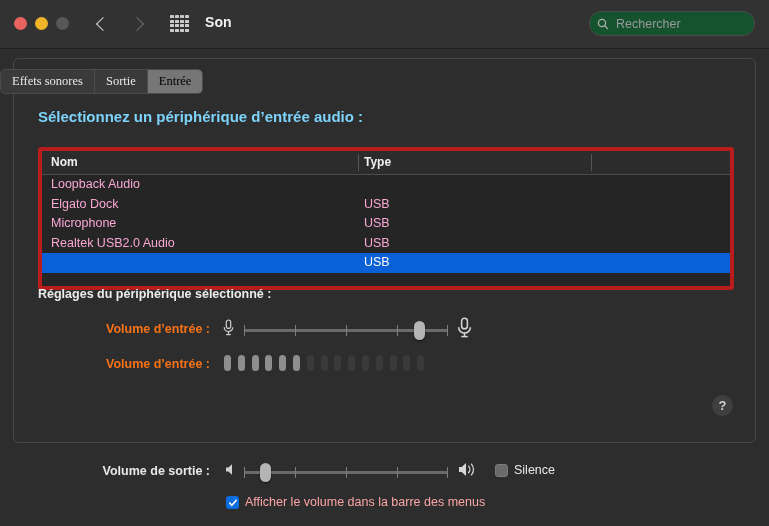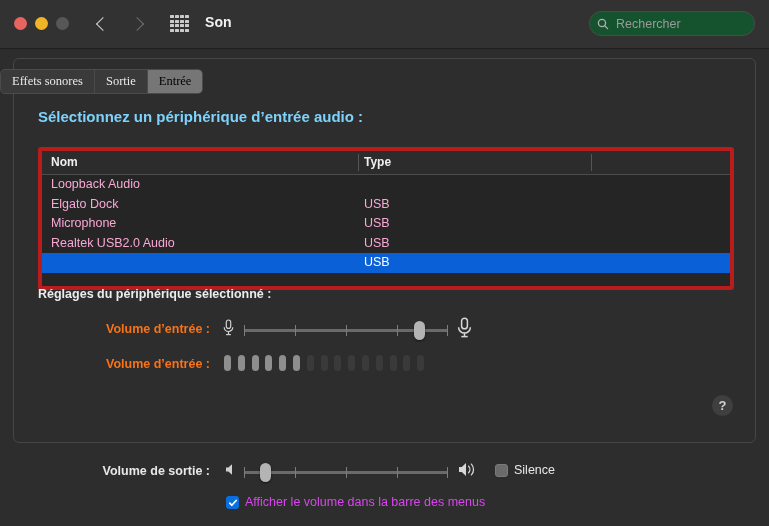--- a/index.html
+++ b/index.html
@@ -308,21 +308,21 @@
     width: 13px; height: 13px;
     background: #0a6ee0;
     border-radius: 3px;
     box-sizing: border-box;
     display: flex; align-items: center; justify-content: center;
   }
   .show-label {
     position: absolute;
     left: 245px; top: 495px;
     font-size: 12.5px;
-    color: #d946ef;
+    color: #fca5a5;
   }
 </style>
 </head>
 <body>
 
 <div class="window">
 
   <div class="titlebar">
     <div class="traffic">
       <div class="light red"></div>

